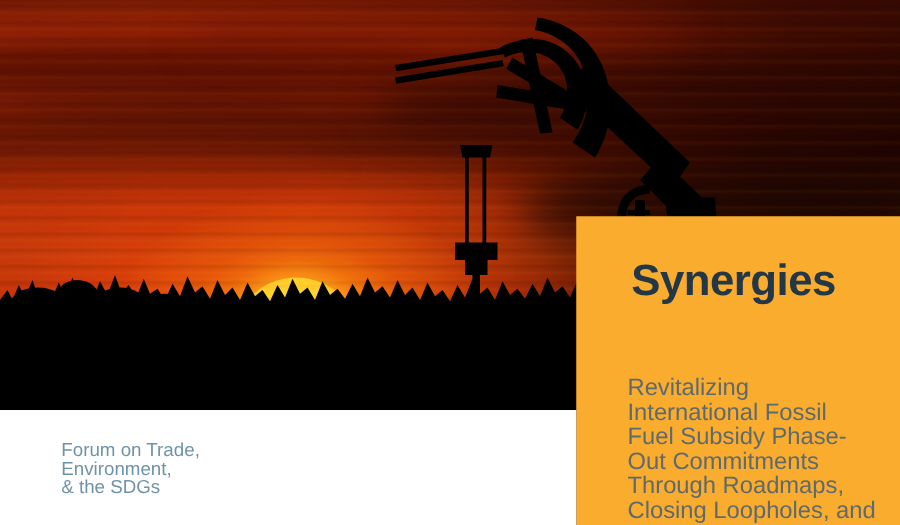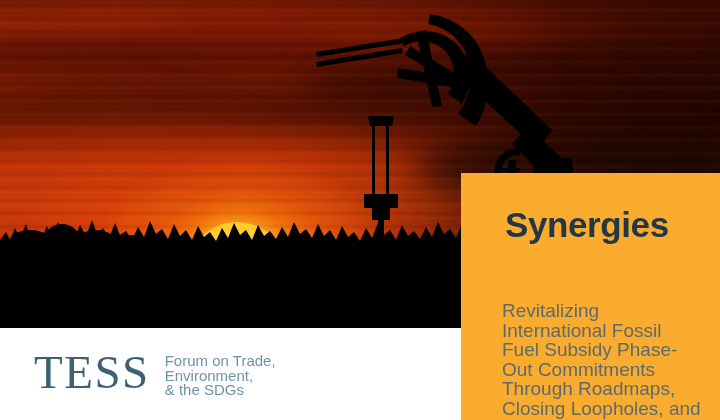--- a/index.html
+++ b/index.html
@@ -311,20 +311,19 @@
     </div>
   </div>
 
   <div id="panel">
     <h1 id="panel-title">Synergies</h1>
     <p id="panel-subtitle">Revitalizing International Fossil Fuel Subsidy Phase-Out Commitments Through Roadmaps, Closing Loopholes, and Support</p>
   </div>
 
   <div id="footer">
     <div id="logo-block">
-      <div id="logo-wordmark">TESS</div>
       <div id="logo-tagline">Forum on Trade,
 Environment,
 &amp; the SDGs</div>
     </div>
   </div>
 
 </div>
 
 </body></html>

